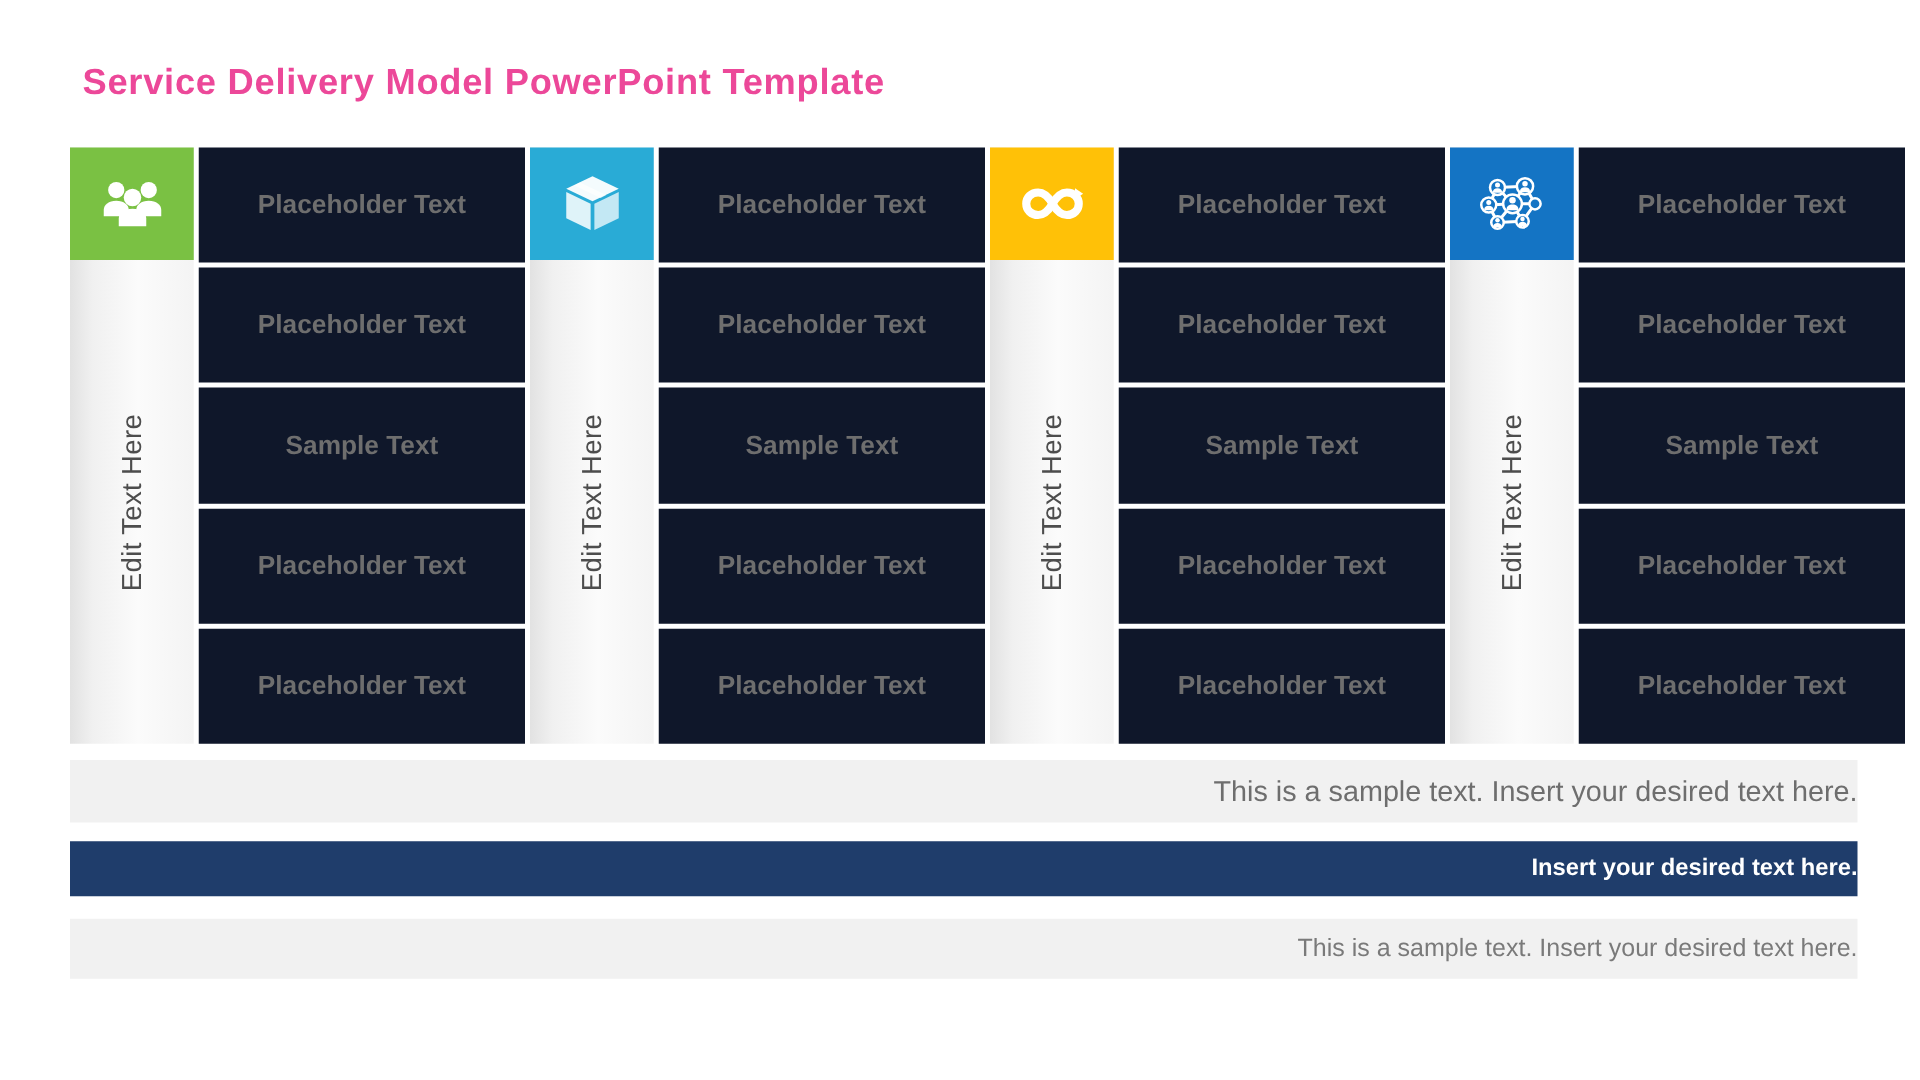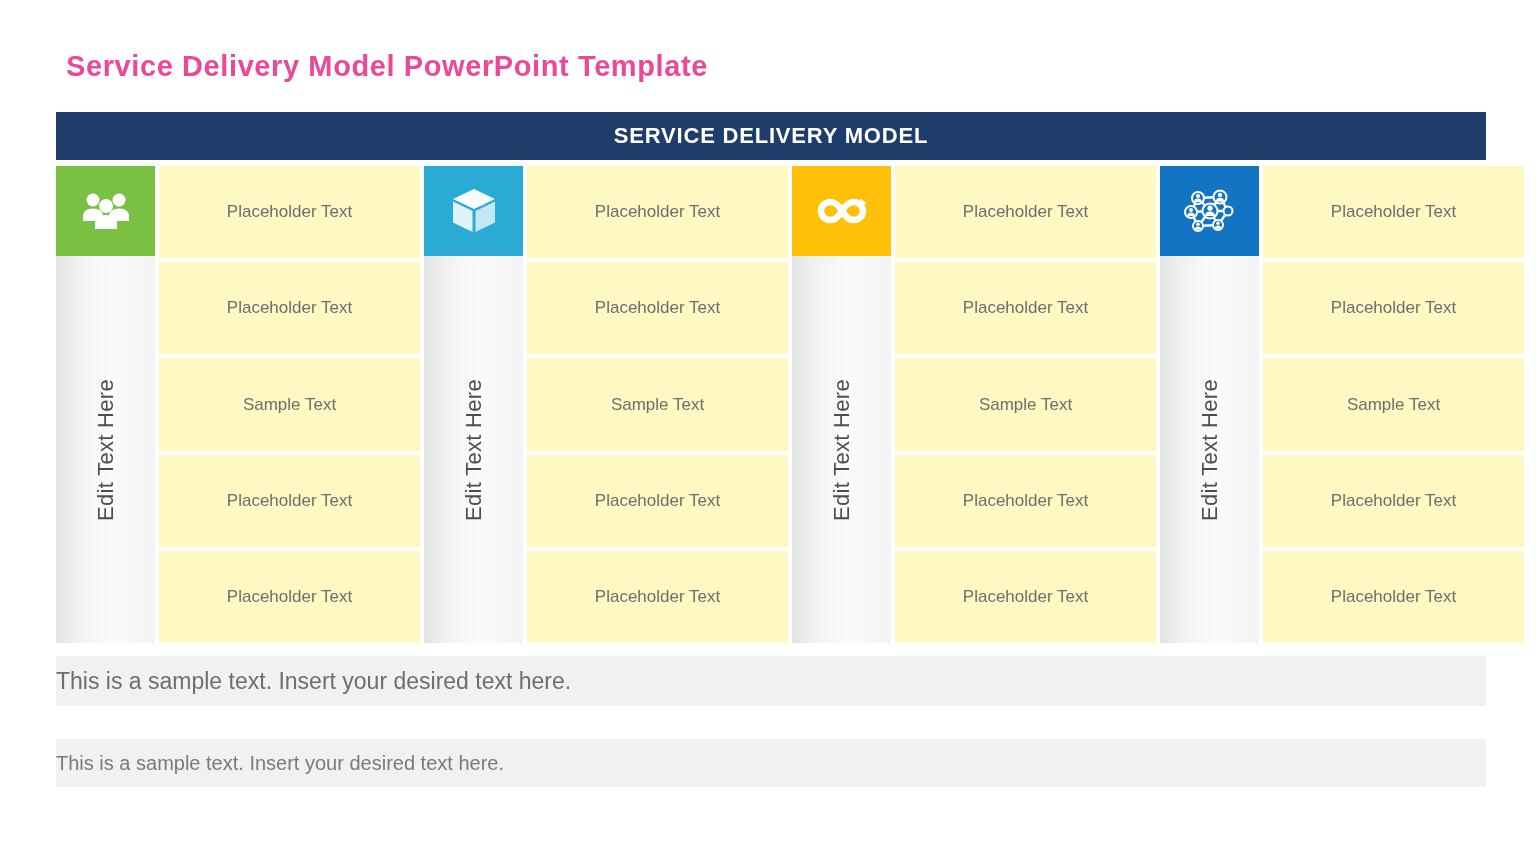--- a/index.html
+++ b/index.html
@@ -97,35 +97,36 @@
   .cells-col {
     width: 261px;
     flex: 0 0 261px;
     display: flex;
     flex-direction: column;
     margin-left: 4px;
     margin-right: 4px;
   }
   .cell {
     flex: 1 1 0;
-    background: #fef9c3;
+    background: #0f172a;
     display: flex;
     align-items: center;
     justify-content: center;
-    font-size: 17px;
+    font-size: 21px;
     color: #6e6e6e;
     margin-bottom: 4px;
+    font-weight: bold;
   }
   .cell:last-child { margin-bottom: 0; }
 
   
   .bar {
     display: flex;
     align-items: center;
-    justify-content: flex-start;
+    justify-content: flex-end;
     width: 100%;
     box-sizing: border-box;
   }
   .bar-light {
     height: 50px;
     background: #f1f1f1;
     color: #6e6e6e;
     font-size: 23px;
   }
   .bar-dark {
@@ -145,23 +146,20 @@
   .sp-2 { height: 15px; }
   .sp-3 { height: 18px; }
 </style>
 </head>
 <body>
 
 <div class="page-title">Service Delivery Model PowerPoint Template</div>
 
 <div class="slide">
 
-  <div class="banner">
-    <span>SERVICE DELIVERY MODEL</span>
-  </div>
 
   <div class="matrix">
 
     <div class="group">
       <div class="label-col">
         <div class="icon-tile" style="background:#7ac143;">
           <span>
             <svg width="52" height="40" viewBox="0 0 52 40">
               <g fill="#ffffff">
                 <circle cx="13" cy="9" r="6.5"></circle>
@@ -291,20 +289,23 @@
   </div>
 
   <div class="sp-1"></div>
 
   <div class="bar bar-light">
     <span>This is a sample text. Insert your desired text here.</span>
   </div>
 
   <div class="sp-2"></div>
 
+  <div class="bar bar-dark">
+    <span>Insert your desired text here.</span>
+  </div>
 
   <div class="sp-3"></div>
 
   <div class="bar bar-light-2">
     <span>This is a sample text. Insert your desired text here.</span>
   </div>
 
 </div>
 
 </body></html>

